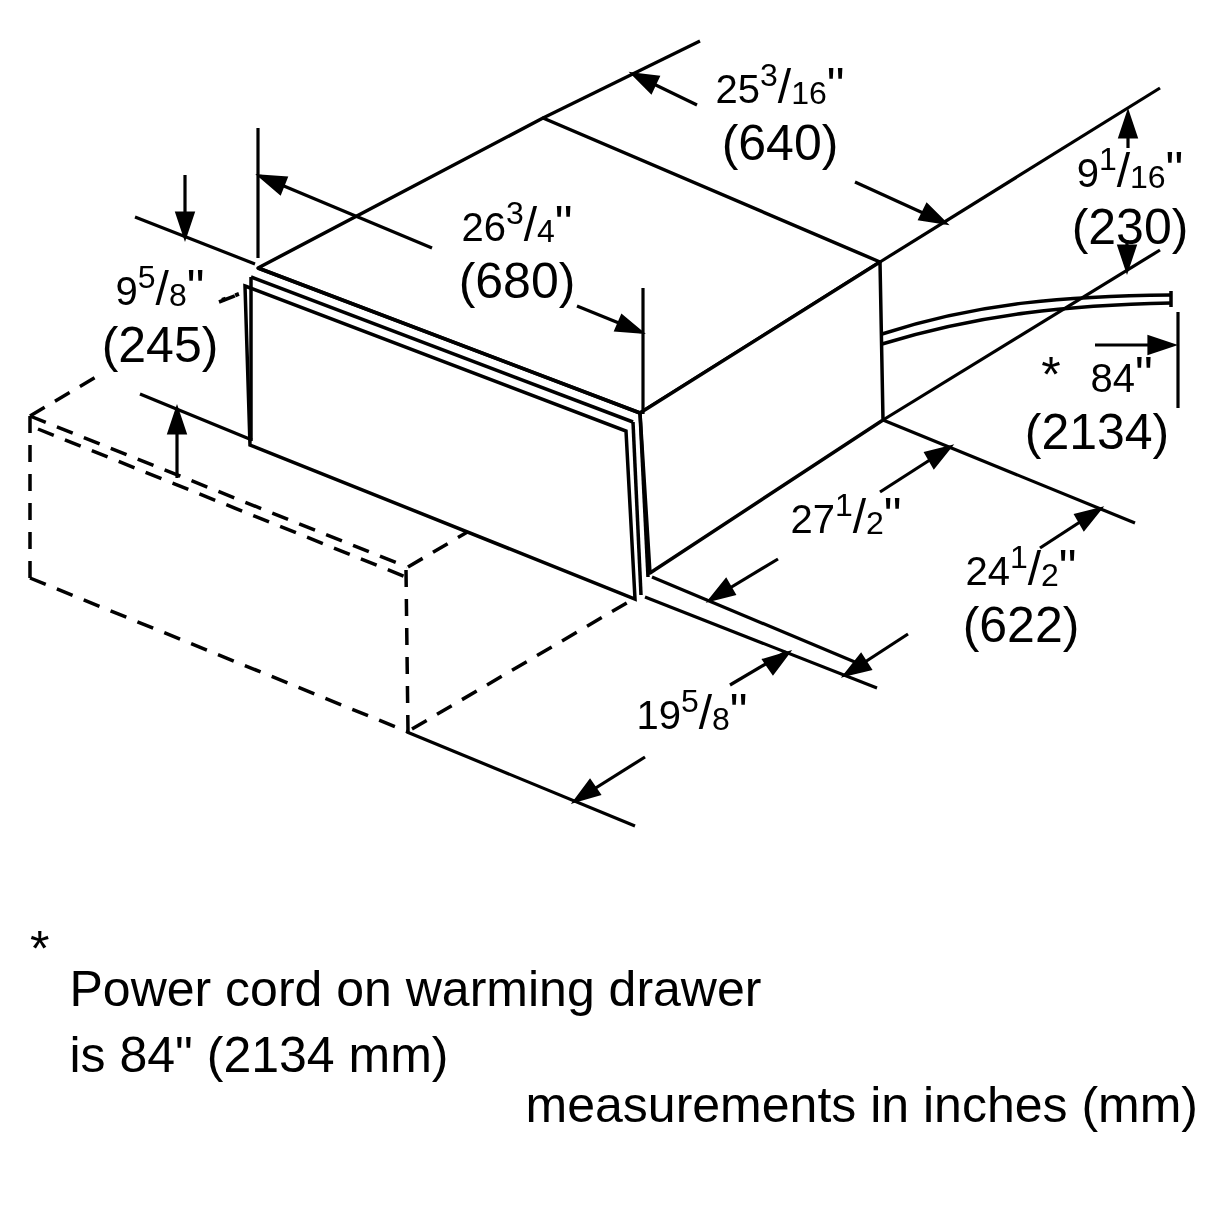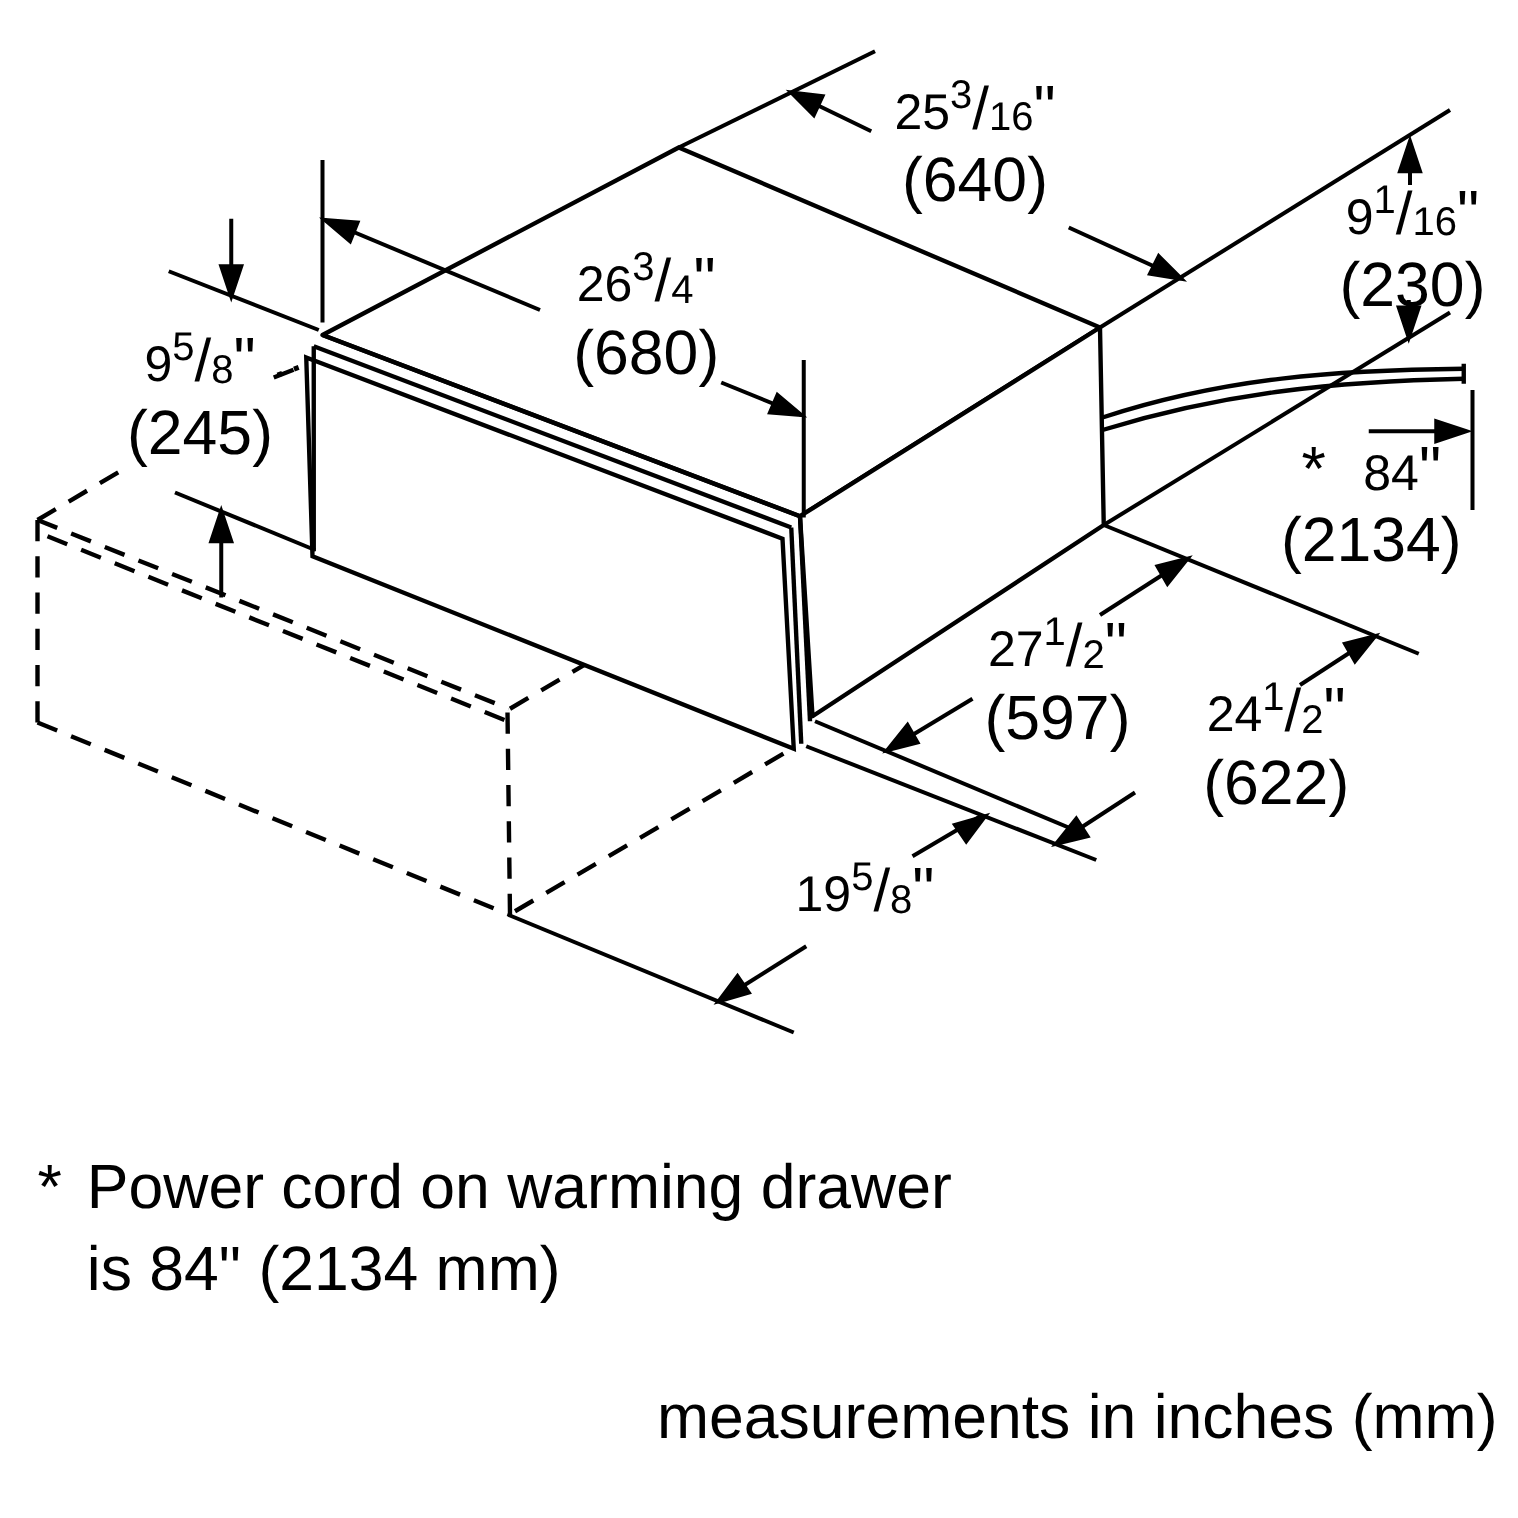--- a/index.html
+++ b/index.html
@@ -19,21 +19,21 @@
   .fs{font-size:48px;}
   .fd{font-size:32px;vertical-align:-1px;}
   .q{font-size:50px;}
   .pfx{font-size:50px;margin-right:30px;}
   #footnote{
     position:absolute;left:30px;top:916px;display:flex;gap:20px;
     font-size:50px;line-height:66px;color:#000;
   }
   #footnote .star{font-size:50px;}
   #units-note{
-    position:absolute;right:16px;top:1104px;font-size:50px;color:#000;
+    position:absolute;right:16px;top:1076px;font-size:50px;color:#000;
     text-align:right;
   }
 </style>
 </head>
 <body>
 
 <div id="stage">
 
   <svg id="art" width="1214" height="1214" viewBox="0 0 1214 1214">
 
@@ -163,35 +163,34 @@
     <span class="mm">(230)</span>
   </div>
 
   <div class="dim" style="left:1097px;top:348px;">
     <span class="in"><span class="pfx">*</span><span class="w">84</span><span class="q">"</span></span>
     <span class="mm">(2134)</span>
   </div>
 
   <div class="dim" style="left:846px;top:488px;">
     <span class="in"><span class="w">27</span><span class="fn">1</span><span class="fs">/</span><span class="fd">2</span><span class="q">"</span></span>
-    <span class="mm">(597)</span>
   </div>
 
   <div class="dim" style="left:1021px;top:540px;">
     <span class="in"><span class="w">24</span><span class="fn">1</span><span class="fs">/</span><span class="fd">2</span><span class="q">"</span></span>
     <span class="mm">(622)</span>
   </div>
 
   <div class="dim" style="left:692px;top:684px;">
     <span class="in"><span class="w">19</span><span class="fn">5</span><span class="fs">/</span><span class="fd">8</span><span class="q">"</span></span>
   </div>
 
   <div id="footnote">
     <span class="star">*</span>
     <span class="ftext">
-      <span style="display:block;">Power cord on warming drawer</span>
+      <span style="display:block;margin-top:40px;">Power cord on warming drawer</span>
       <span style="display:block;">is 84" (2134 mm)</span>
     </span>
   </div>
 
   <div id="units-note">measurements in inches (mm)</div>
 
 </div>
 
 </body></html>

